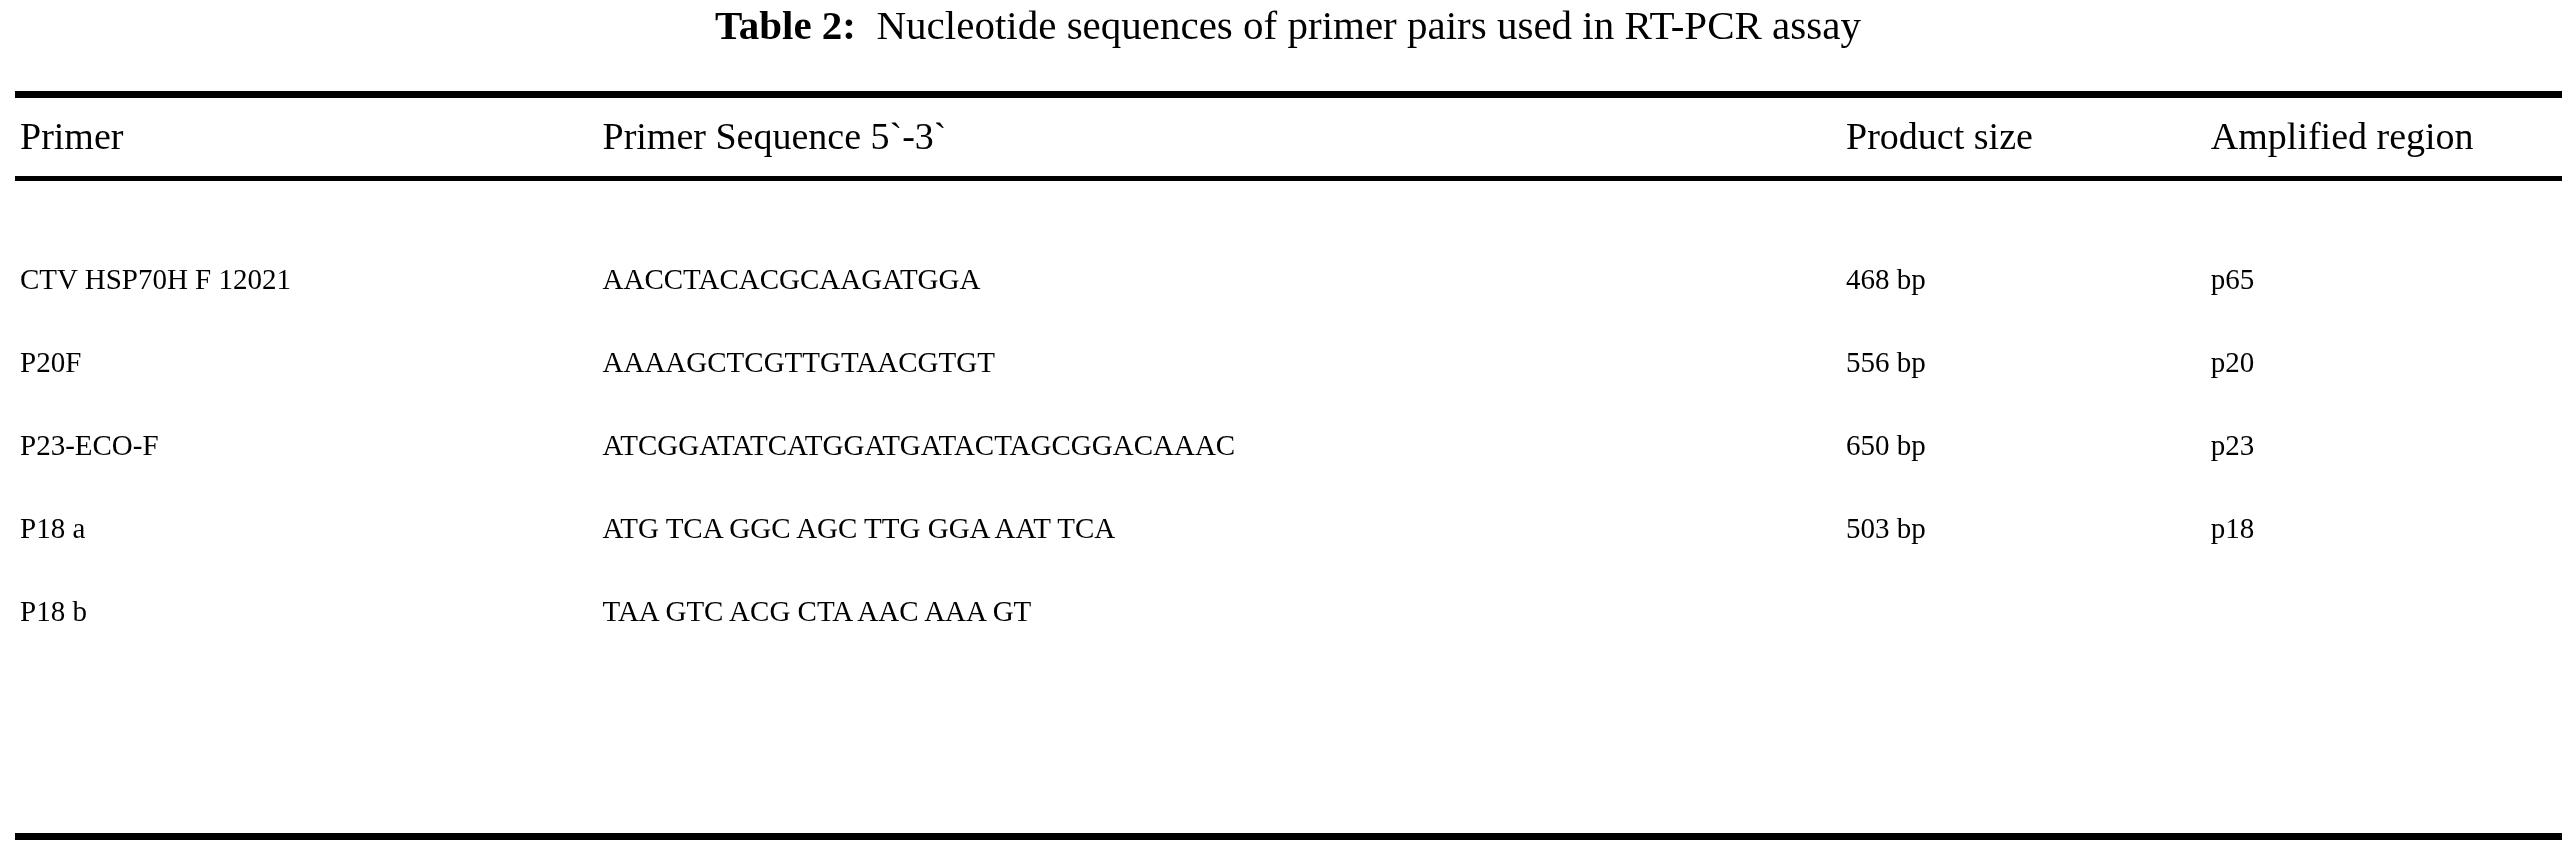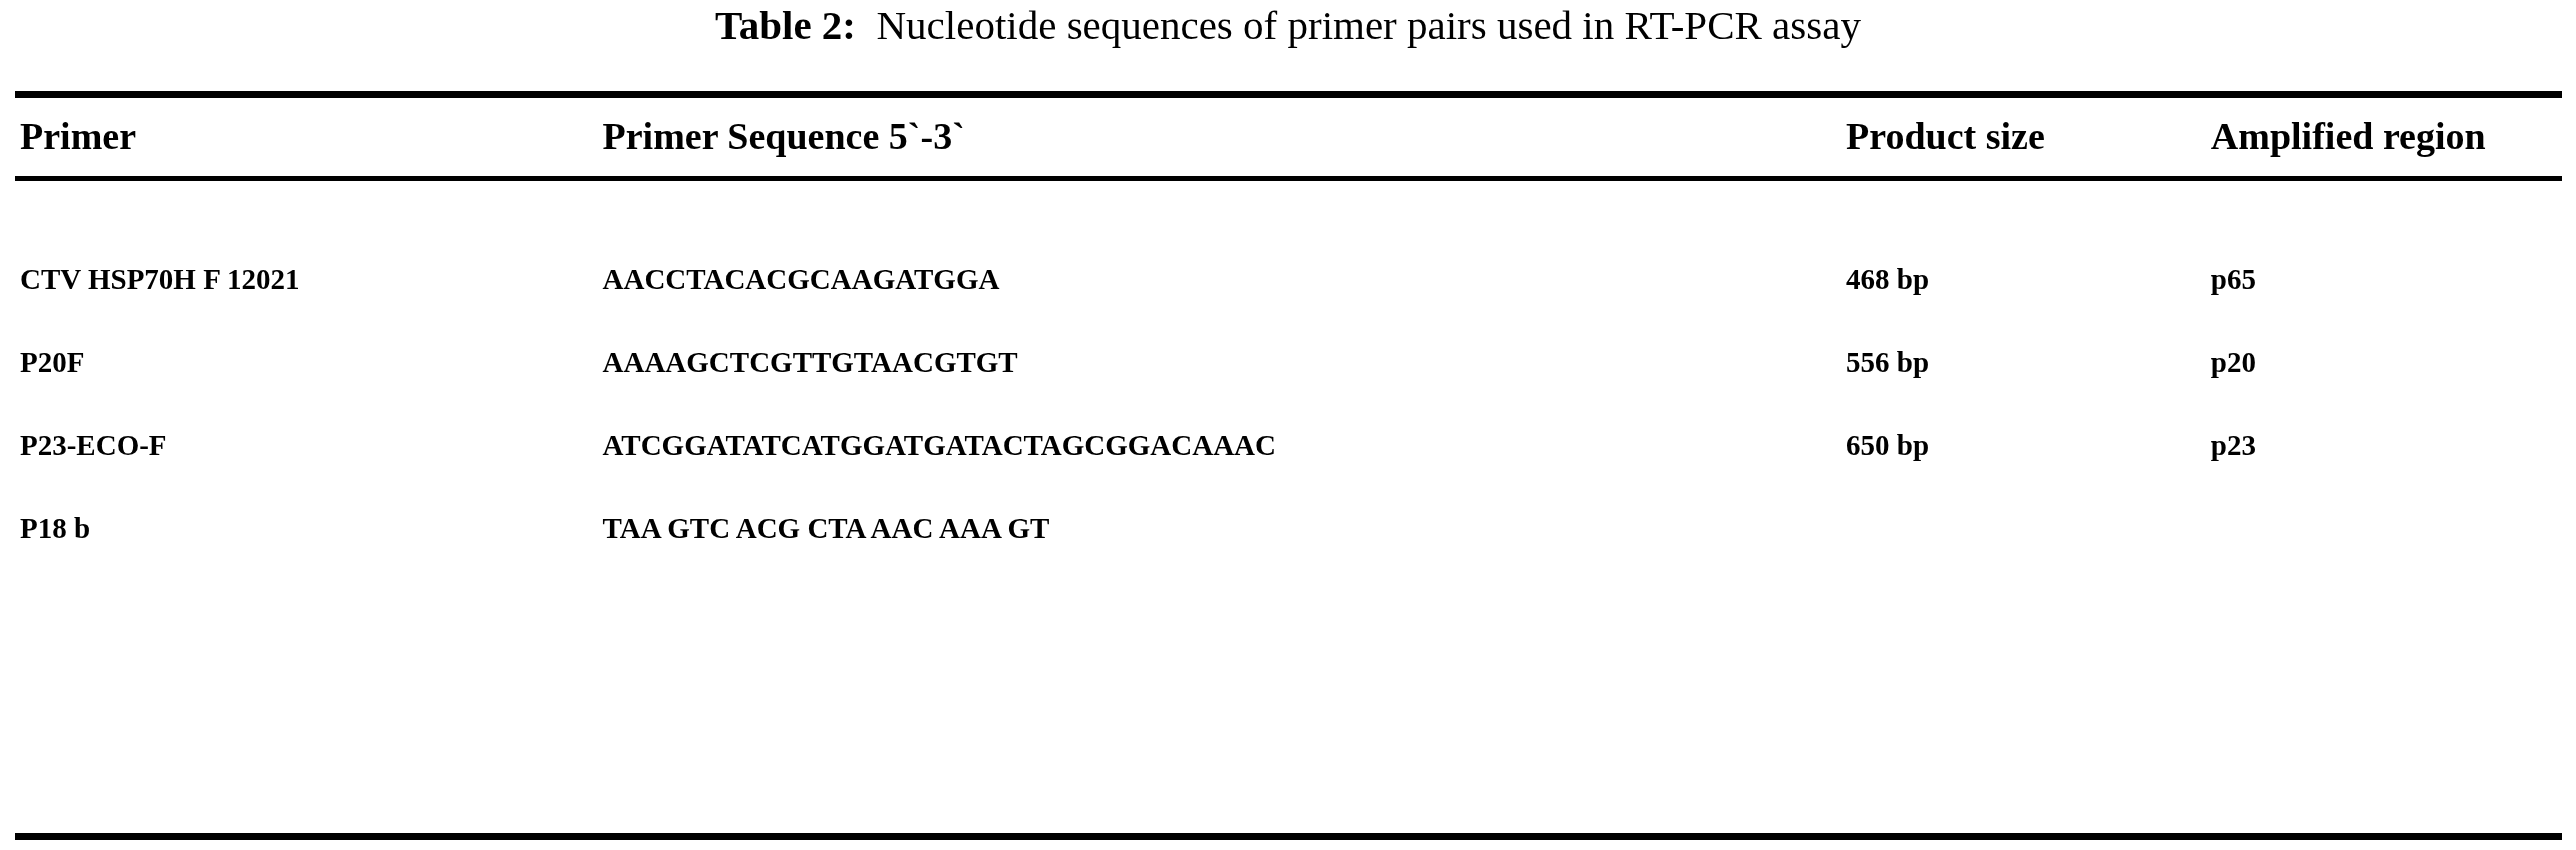--- a/index.html
+++ b/index.html
@@ -58,21 +58,21 @@
     top: 0;
     width: 2576px;
     border-collapse: collapse;
     table-layout: fixed;
   }
   .tbl td, .tbl th {
     padding: 0;
     border: 0;
     vertical-align: top;
     text-align: left;
-    font-weight: bold;
+    font-weight: normal;
   }
 
   .head-row td {
     position: relative;
     font-size: 38px;
     height: 79px;
   }
   .head-row td > span {
     position: absolute;
     top: 14.5px;
@@ -196,20 +196,34 @@
           </td>
         <td class="c-size">
             <span>650 bp</span>
           </td>
         <td class="c-region">
             <span>p23</span>
           </td>
       </tr>
 
 
+      <tr class="body-row">
+        <td class="c-primer">
+            <span>P18 a</span>
+          </td>
+        <td class="c-seq">
+            <span>ATG TCA GGC AGC TTG GGA AAT TCA</span>
+          </td>
+        <td class="c-size">
+            <span>503 bp</span>
+          </td>
+        <td class="c-region">
+            <span>p18</span>
+          </td>
+      </tr>
 
       <tr class="body-row">
         <td class="c-primer">
             <span>P18 b</span>
           </td>
         <td class="c-seq">
             <span>TAA GTC ACG CTA AAC AAA GT</span>
           </td>
         <td class="c-size">
             <span></span>

